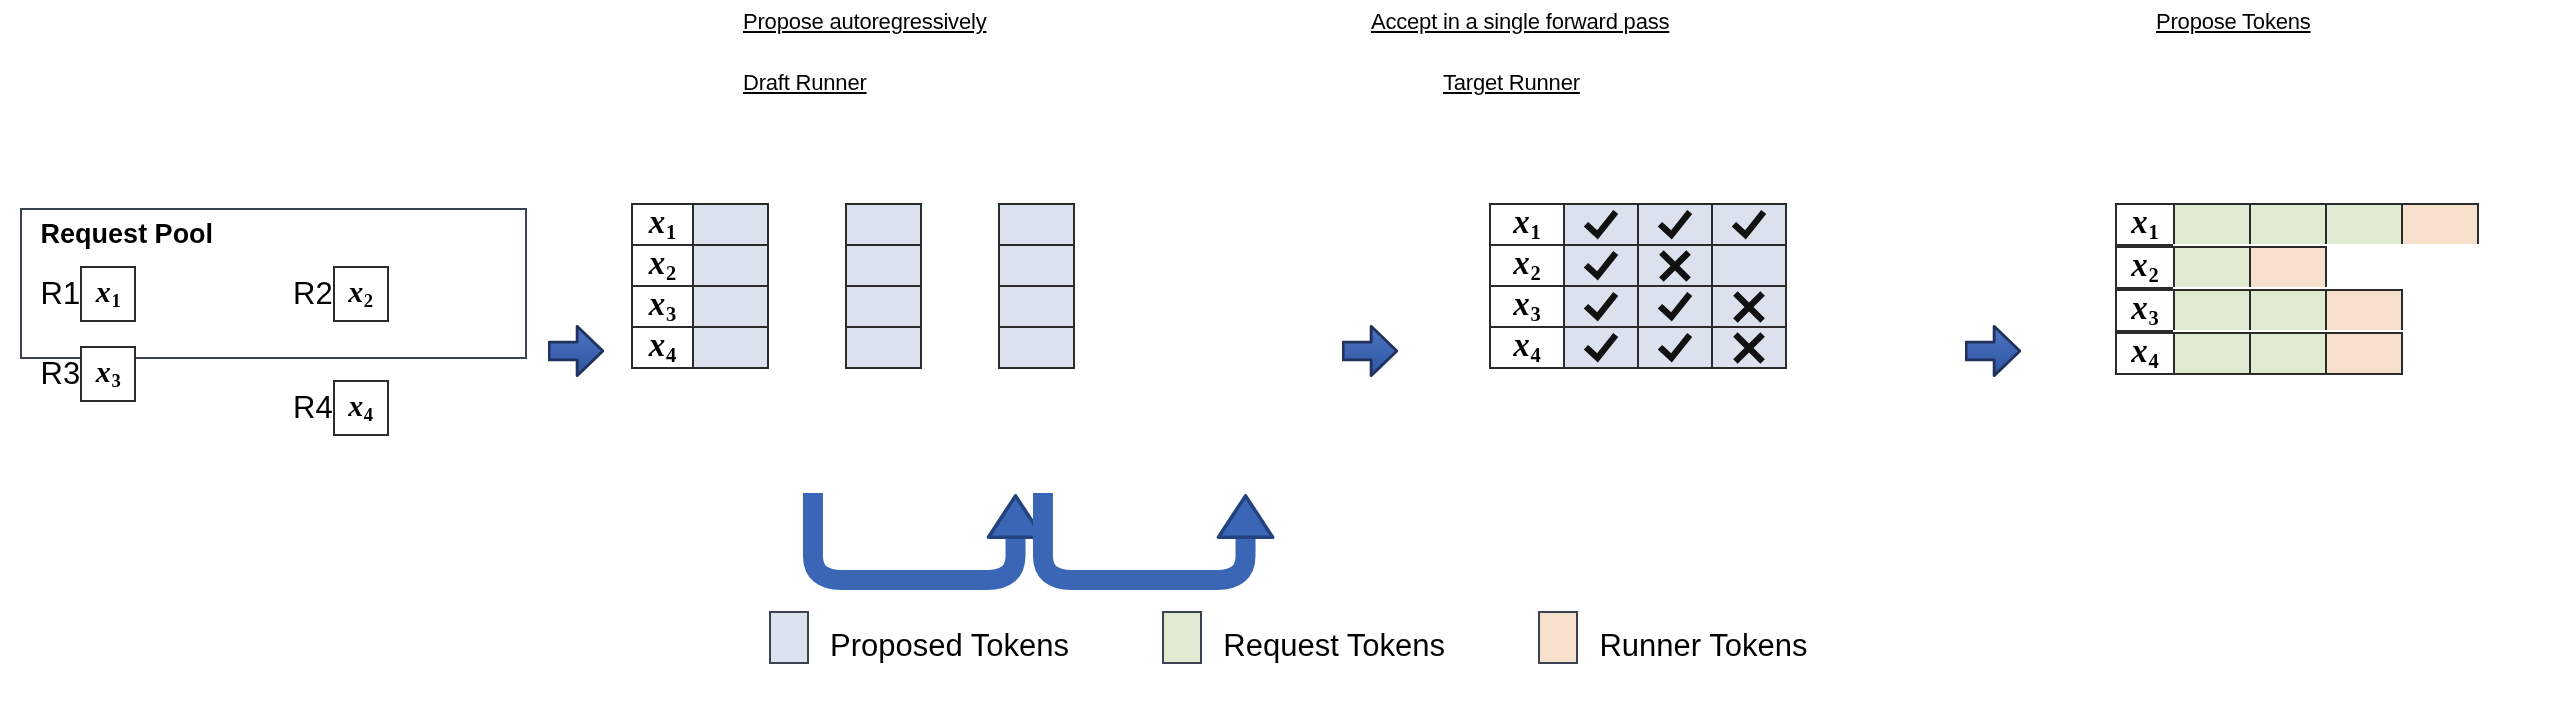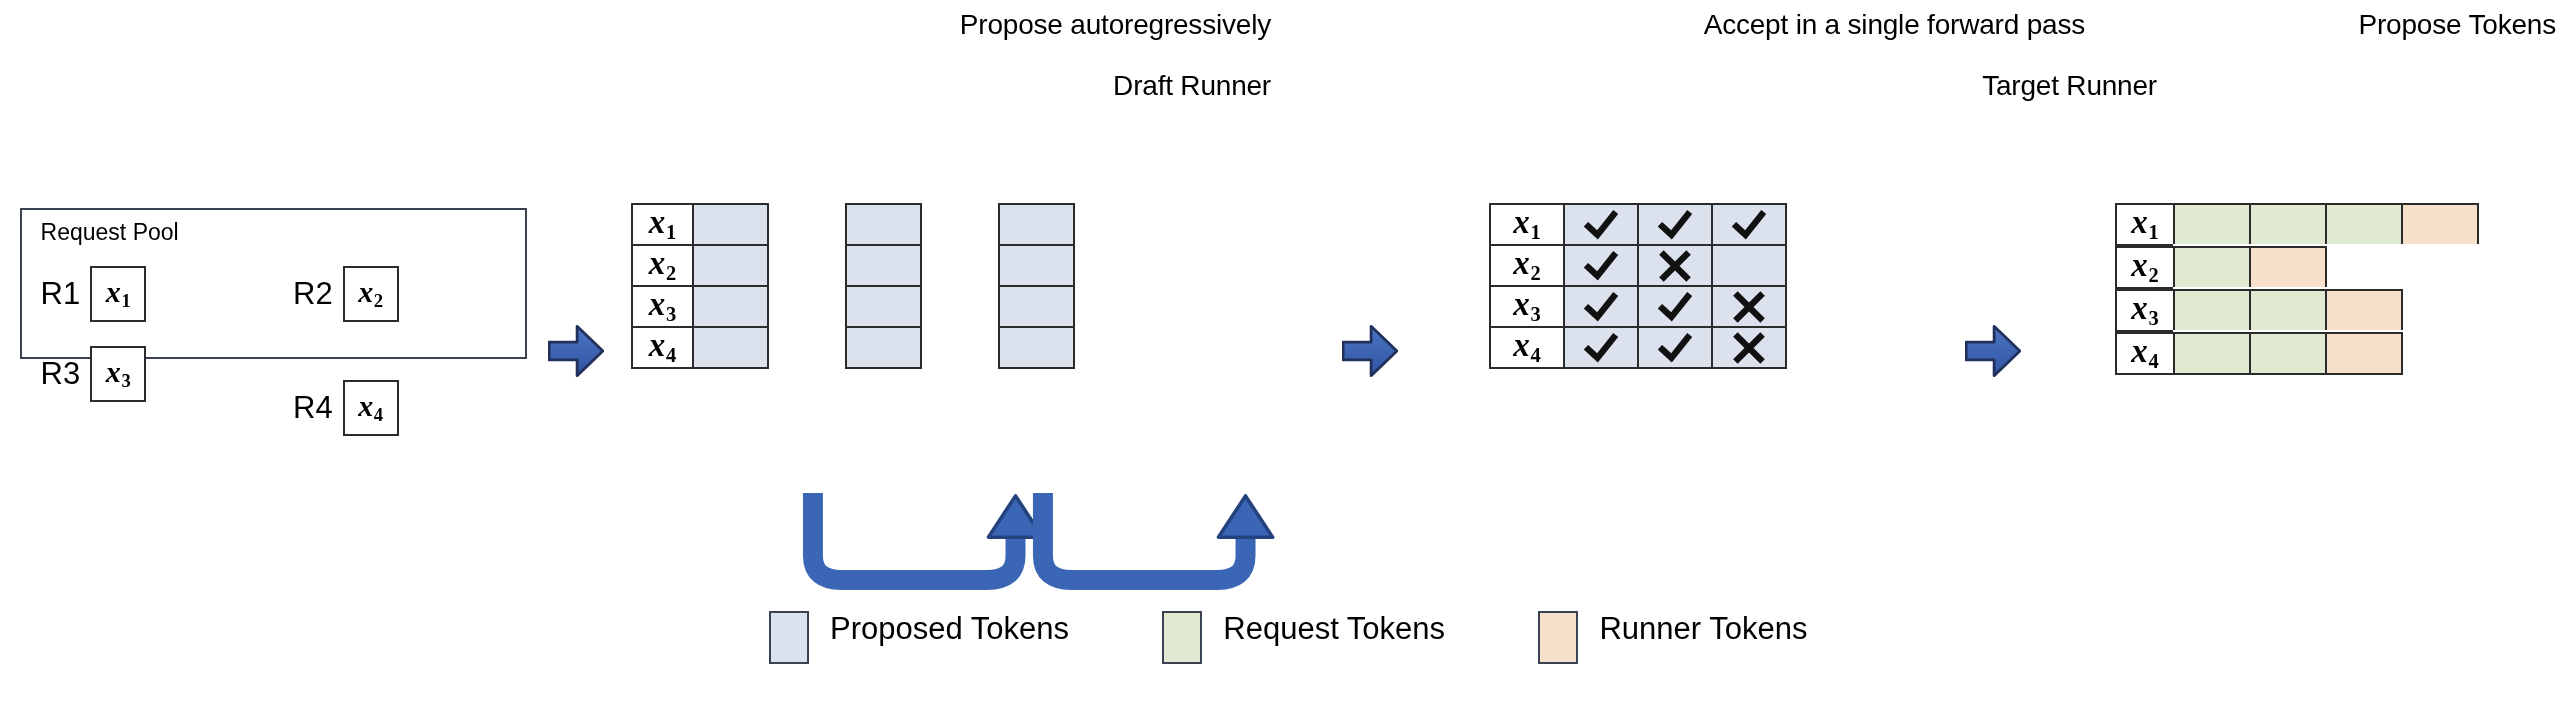--- a/index.html
+++ b/index.html
@@ -12,26 +12,27 @@
     width: 2576px;
     height: 703px;
     position: relative;
     overflow: hidden;
     font-family: "Liberation Sans", sans-serif;
     color: #000000;
   }
 
   .stage-title {
     position: absolute;
-    font-size: 28px;
+    font-size: 22px;
     font-weight: 400;
     color: #000000;
     white-space: nowrap;
-    text-align: right;
+    text-align: left;
     letter-spacing: -0.2px;
+    text-decoration: underline;
   }
 
   
   .xvar {
     font-family: Liberation Serif, serif;
     font-style: italic;
     font-weight: 700;
     font-size: 33px;
     line-height: 1;
     display: inline-block;
@@ -53,29 +54,28 @@
     width: 507px;
     height: 151px;
     border: 2.1px solid #3b4252;
     background: #ffffff;
     box-sizing: border-box;
   }
   #request-pool .pool-title {
     position: absolute;
     left: 18.6px;
     top: 8.6px;
-    font-size: 23px;
-    font-weight: 400;
+    font-size: 27px;
+    font-weight: 700;
     white-space: nowrap;
   }
   .pool-entry {
     position: absolute;
     display: flex;
     align-items: center;
-    gap: 10px;
   }
   .pool-entry .rlabel {
     font-size: 31px;
     font-weight: 400;
     font-family: "Liberation Sans", sans-serif;
   }
   .pool-entry .rbox {
     width: 56px;
     height: 56px;
     border: 2.1px solid #2b2b2b;
@@ -184,21 +184,21 @@
     left: 0;
     top: 611px;
     width: 2576px;
     display: flex;
     justify-content: center;
     align-items: center;
     gap: 93px;
   }
   .legend-item {
     display: flex;
-    align-items: flex-start;
+    align-items: flex-end;
     gap: 21.4px;
   }
   .legend-swatch {
     width: 40px;
     height: 53px;
     border: 2.1px solid #3b4252;
     box-sizing: border-box;
   }
   .legend-text {
     font-size: 31px;

